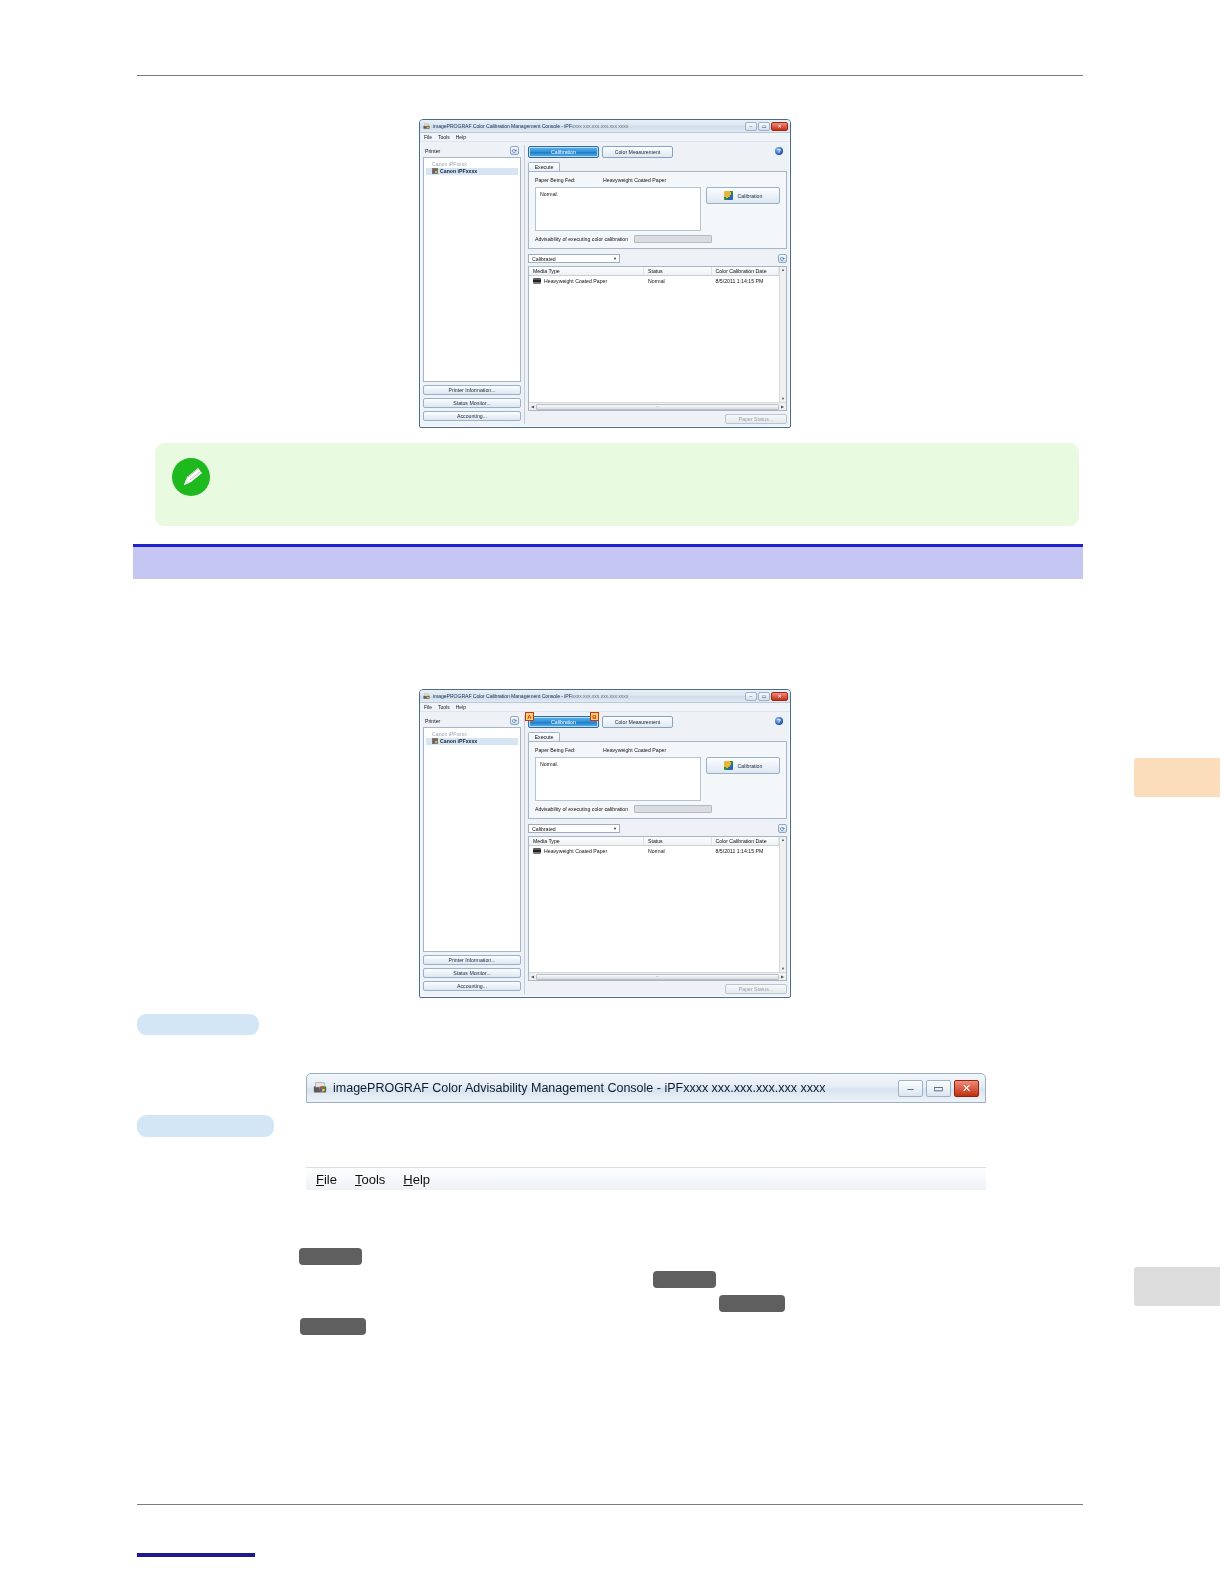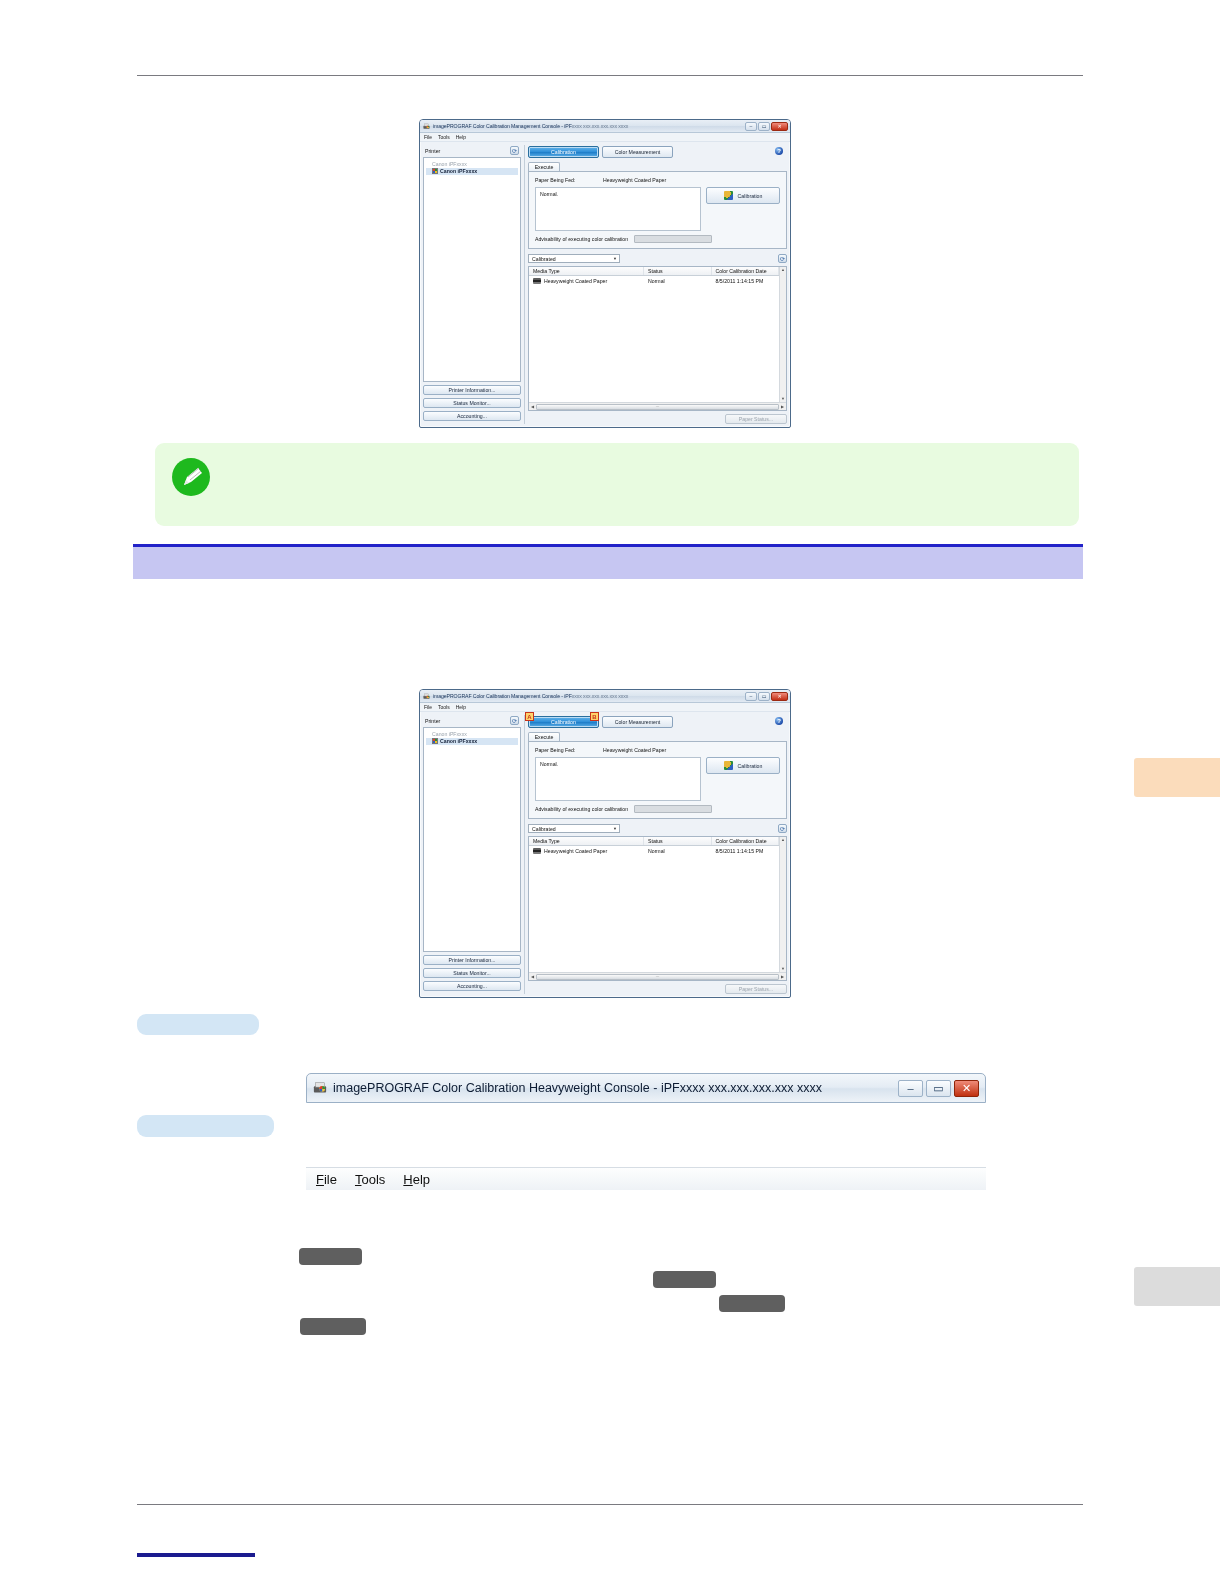--- a/index.html
+++ b/index.html
@@ -588,21 +588,21 @@
   <span class="dt-icon">
     <svg width="14" height="14" viewBox="0 0 16 16">
       <rect x="1" y="6" width="14" height="7" rx="1" fill="#5a5a5a"></rect>
       <rect x="3" y="2" width="10" height="5" fill="#e4e4e4" stroke="#888" stroke-width=".6"></rect>
       <circle cx="10.5" cy="9" r="3.2" fill="#f0c43a"></circle>
       <path d="M10.5 5.8a3.2 3.2 0 0 1 3.2 3.2h-3.2z" fill="#2a8f3a"></path>
       <path d="M7.3 9a3.2 3.2 0 0 1 3.2-3.2V9z" fill="#e03b2e"></path>
       <path d="M10.5 12.2A3.2 3.2 0 0 1 7.3 9h3.2z" fill="#2f5fc0"></path>
     </svg>
   </span>
-  <span class="dt-text">imagePROGRAF Color Calibration Heavyweight Console - iPFxxxx xxx.xxx.xxx.xxx xxxx</span>
+  <span class="dt-text">imagePROGRAF Color Advisability Management Console - iPFxxxx xxx.xxx.xxx.xxx xxxx</span>
   <span class="dt-btns">
     <span class="dt-btn">–</span>
     <span class="dt-btn">▭</span>
     <span class="dt-btn close">✕</span>
   </span>
 </div>
 
 <div class="detail-menubar">
   <span class="mi"><u>F</u>ile</span>
   <span class="mi"><u>T</u>ools</span>

